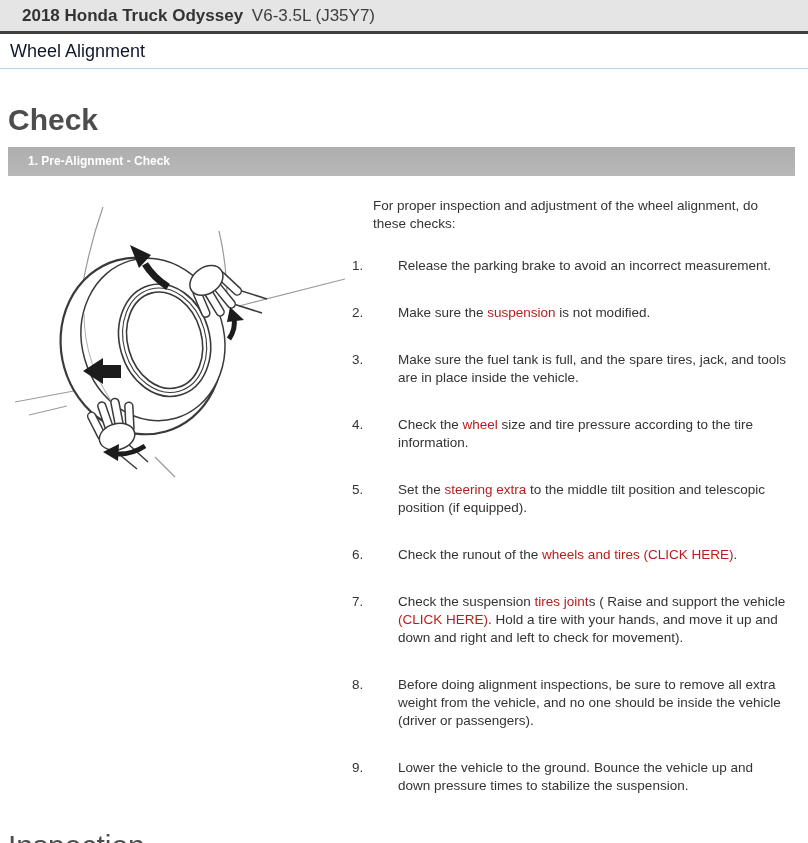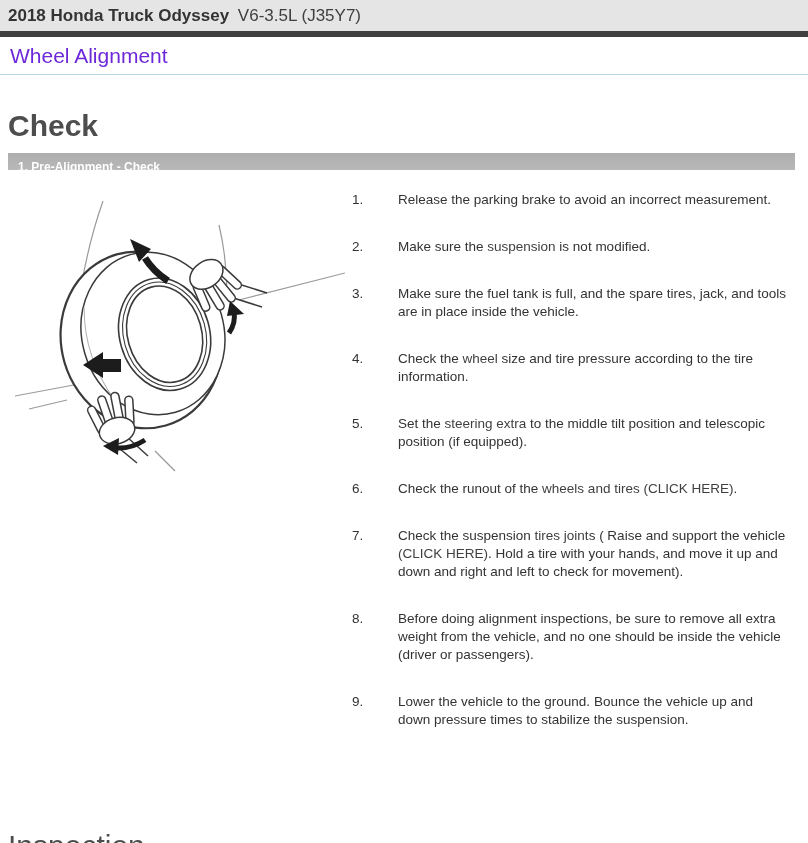--- a/index.html
+++ b/index.html
@@ -1,44 +1,44 @@
 <!DOCTYPE html>
 <html><head>
 <meta charset="utf-8">
 <style>
   html,body{margin:0;padding:0;background:#fff;}
   body{font-family:"Liberation Sans",sans-serif;}
   .page{position:relative;width:808px;height:843px;overflow:hidden;background:#ffffff;}
 
-  .veh-header{height:31px;background:#e5e5e5;border-bottom:6px solid #404040;
-    line-height:31px;padding-left:8px;font-size:17px;color:#333;white-space:nowrap;}
+  .veh-header{height:31px;background:#e5e5e5;border-bottom:3px solid #404040;
+    line-height:31px;padding-left:22px;font-size:17px;color:#333;white-space:nowrap;}
   .veh-bold{font-weight:bold;color:#333;}
   .veh-spec{font-weight:normal;color:#3f3f3f;margin-left:4px;}
 
   .crumb-row{padding:7px 0 6px 10px;border-bottom:1px solid #b9d7ea;}
-  .crumb-link{font-size:21px;color:#6d28d9;text-decoration:none;cursor:pointer;text-align:center;}
+  .crumb-link{font-size:18px;color:#0f172a;text-decoration:none;cursor:pointer;text-align:center;}
 
   .sec-heading{font-size:30px;font-weight:700;color:#4d4d4d;margin:36px 0 12px 8px;line-height:1;}
 
-  .proc-bar{margin:0 13px 0 8px;height:17px;line-height:29px;
+  .proc-bar{margin:0 13px 0 8px;height:29px;line-height:29px;
     background:linear-gradient(#aeaeae,#b8b8b8);color:#fff;
-    font-size:12px;font-weight:bold;padding-left:10px;}
+    font-size:12px;font-weight:bold;padding-left:20px;}
 
   .content{display:flex;margin-top:21px;}
   .figure{width:350px;flex:none;}
   .figure svg{display:block;margin:6px 0 0 15px;}
 
   .text-col{width:437px;flex:none;font-size:13.5px;color:#333;line-height:18px;}
   .intro{margin:0 0 24px 23px;width:415px;}
 
   ol.steps{list-style:none;margin:0;padding:0;}
   li.step{display:flex;margin-bottom:29px;}
   .step-num{width:39px;flex:none;padding-left:2px;box-sizing:border-box;color:#333;}
   .step-body{width:397px;margin-left:9px;}
-  .inline-link{color:#404040;text-decoration:none;cursor:pointer;}
+  .inline-link{color:#b91c1c;text-decoration:none;cursor:pointer;}
 
   .next-heading{position:absolute;left:8px;top:831px;margin:0;
     font-size:30px;font-weight:400;color:#4d4d4d;line-height:1;}
 </style>
 </head>
 <body>
 
 <div class="page">
 
   <div class="veh-header">
@@ -109,20 +109,21 @@
           <polygon points="68,168 88,155 88,162 106,162 106,175 88,175 88,181"></polygon>
           <path d="M 214,136 Q 221,126 219,115" stroke="#1c1c1c" stroke-width="5" fill="none"></path>
           <polygon points="215,104 229,117 212,119"></polygon>
           <path d="M 130,243 Q 116,252 101,251" stroke="#1c1c1c" stroke-width="5" fill="none"></path>
           <polygon points="88,249 104,241 103,258"></polygon>
         </g>
       </svg>
     </div>
 
     <div class="text-col">
+      <p class="intro">For proper inspection and adjustment of the wheel alignment, do these checks:</p>
       <ol class="steps">
           <li class="step">
             <span class="step-num">1.</span>
             <span class="step-body">Release the parking brake to avoid an incorrect measurement.</span>
           </li>
           <li class="step">
             <span class="step-num">2.</span>
             <span class="step-body">Make sure the <a href="#" class="inline-link">suspension</a> is not modified.</span>
           </li>
           <li class="step">

